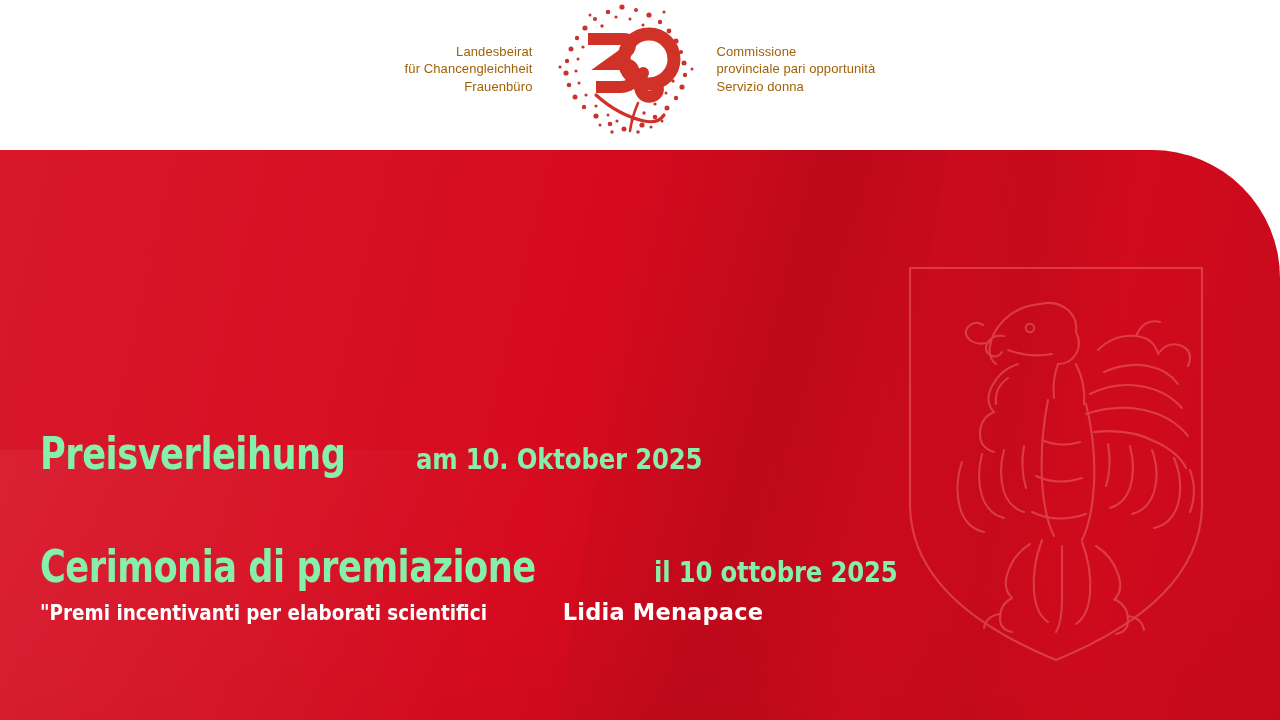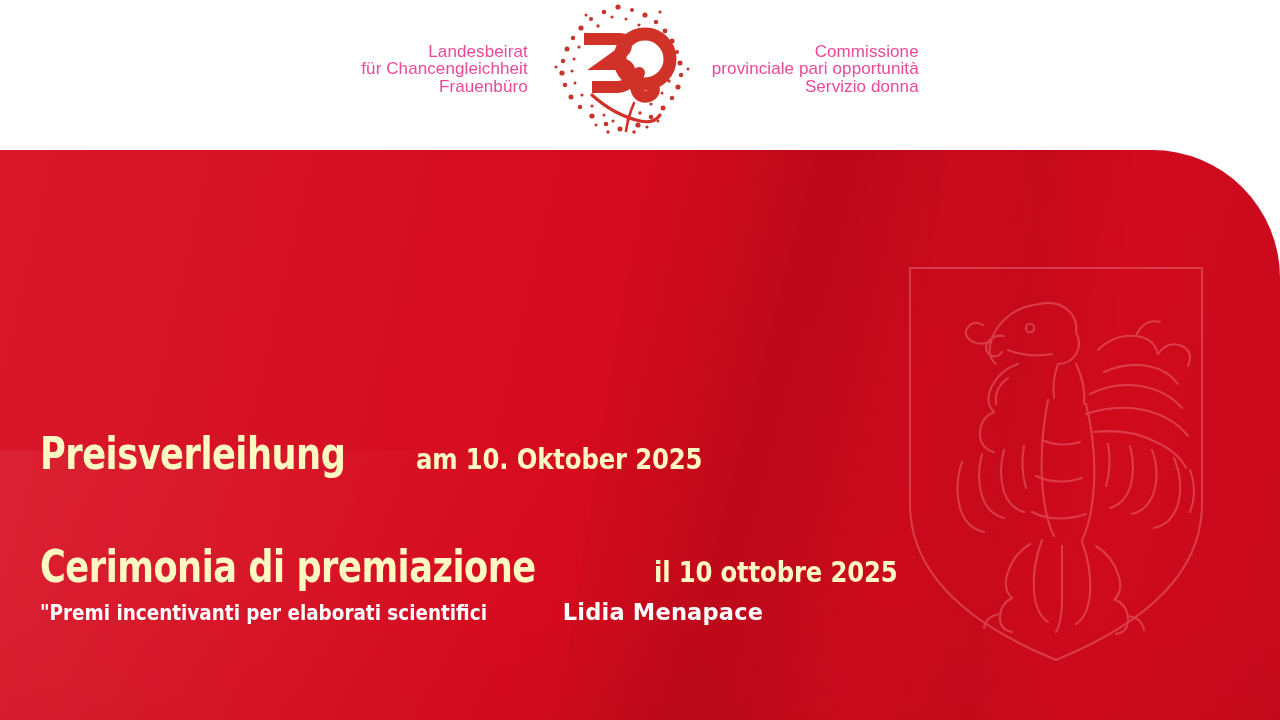--- a/index.html
+++ b/index.html
@@ -38,32 +38,32 @@
   .logo-lockup {
     display: flex;
     align-items: center;
     justify-content: center;
     gap: 0px;
     transform: translateY(-6px);
   }
 
   .lockup-text {
     font-family: "Liberation Sans", sans-serif;
-    font-size: 17px;
+    font-size: 13px;
     line-height: 17.5px;
-    color: #ec4899;
+    color: #a16207;
     white-space: pre-line;
     letter-spacing: 0.1px;
   }
   .lockup-text.de {
     text-align: right;
     padding-right: 18px;
   }
   .lockup-text.it {
-    text-align: right;
+    text-align: left;
     padding-left: 16px;
   }
 
   .logo-mark {
     position: relative;
     width: 150px;
     height: 132px;
     flex: 0 0 auto;
   }
   .logo-mark svg { display: block; width: 150px; height: 132px; }
@@ -131,21 +131,21 @@
     position: absolute;
     left: 40px;
     top: 278px;
     width: 1010px;
   }
 
   .block { position: relative; }
   .block + .block { margin-top: 62px; }
 
   .headline {
-    color: #fef9c3;
+    color: #86efac;
     margin: 0;
     white-space: nowrap;
   }
   .headline .big {
     font-family: "DejaVu Sans", sans-serif;
     font-weight: bold;
     font-size: 44px;
     letter-spacing: -0.6px;
     transform: scaleX(0.80);
     transform-origin: left center;

